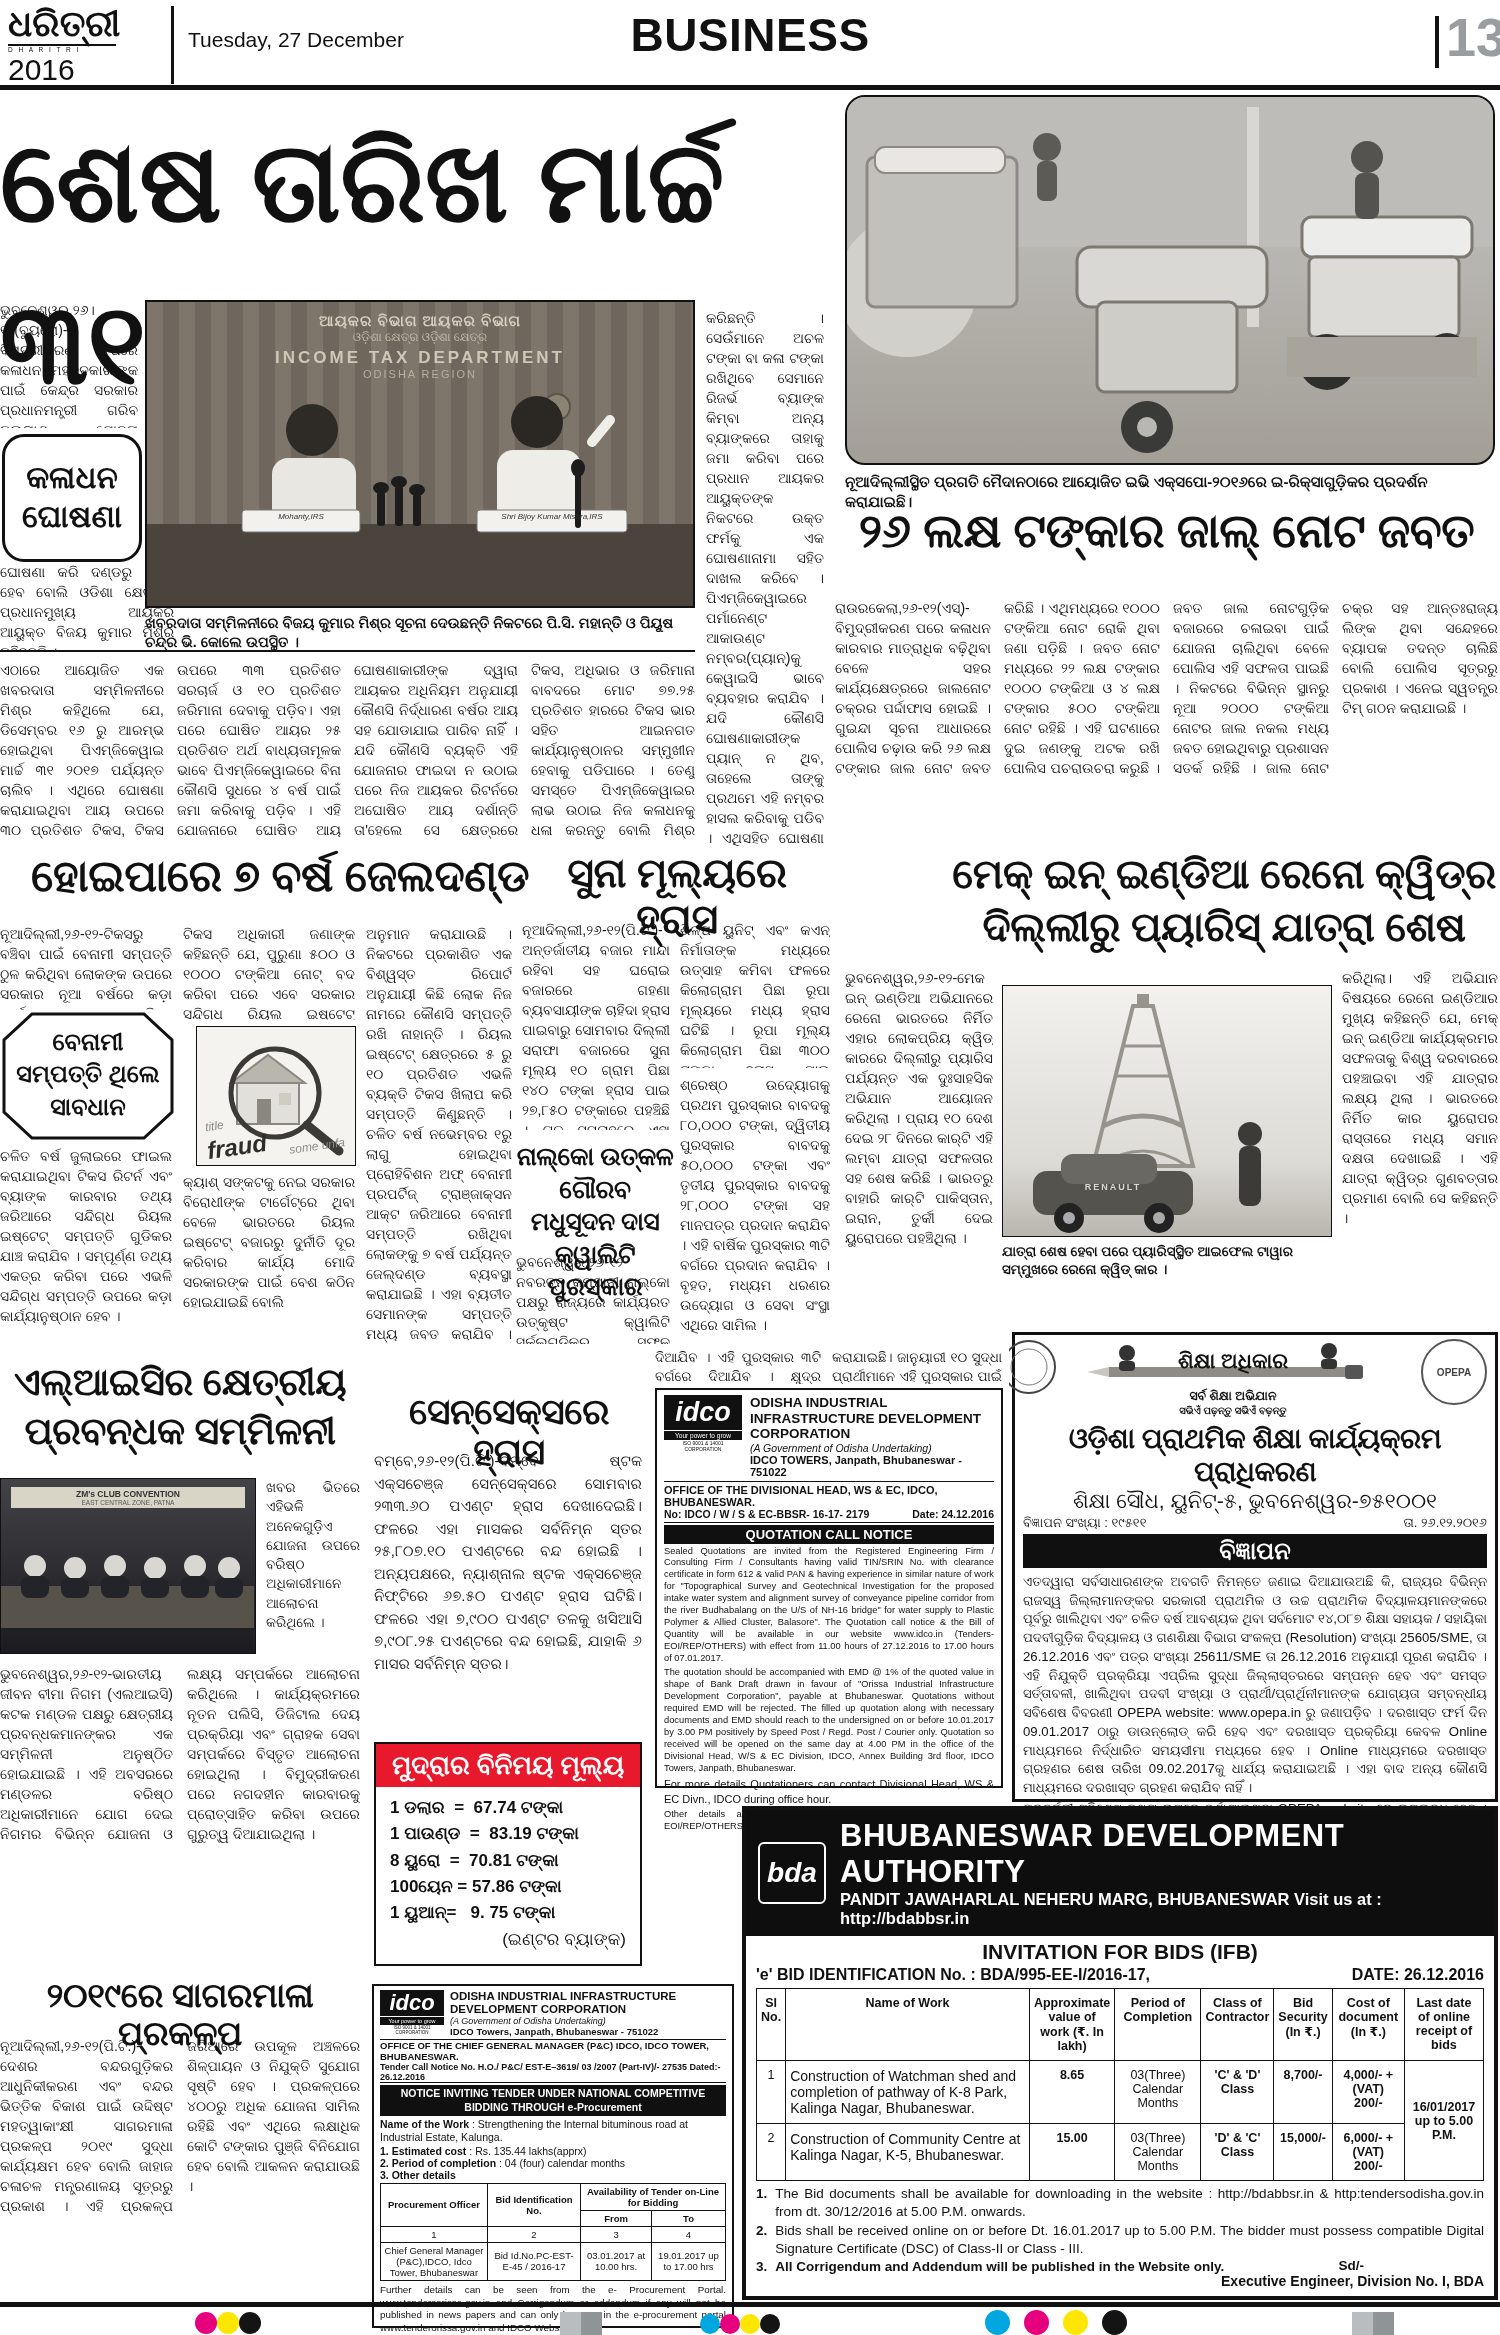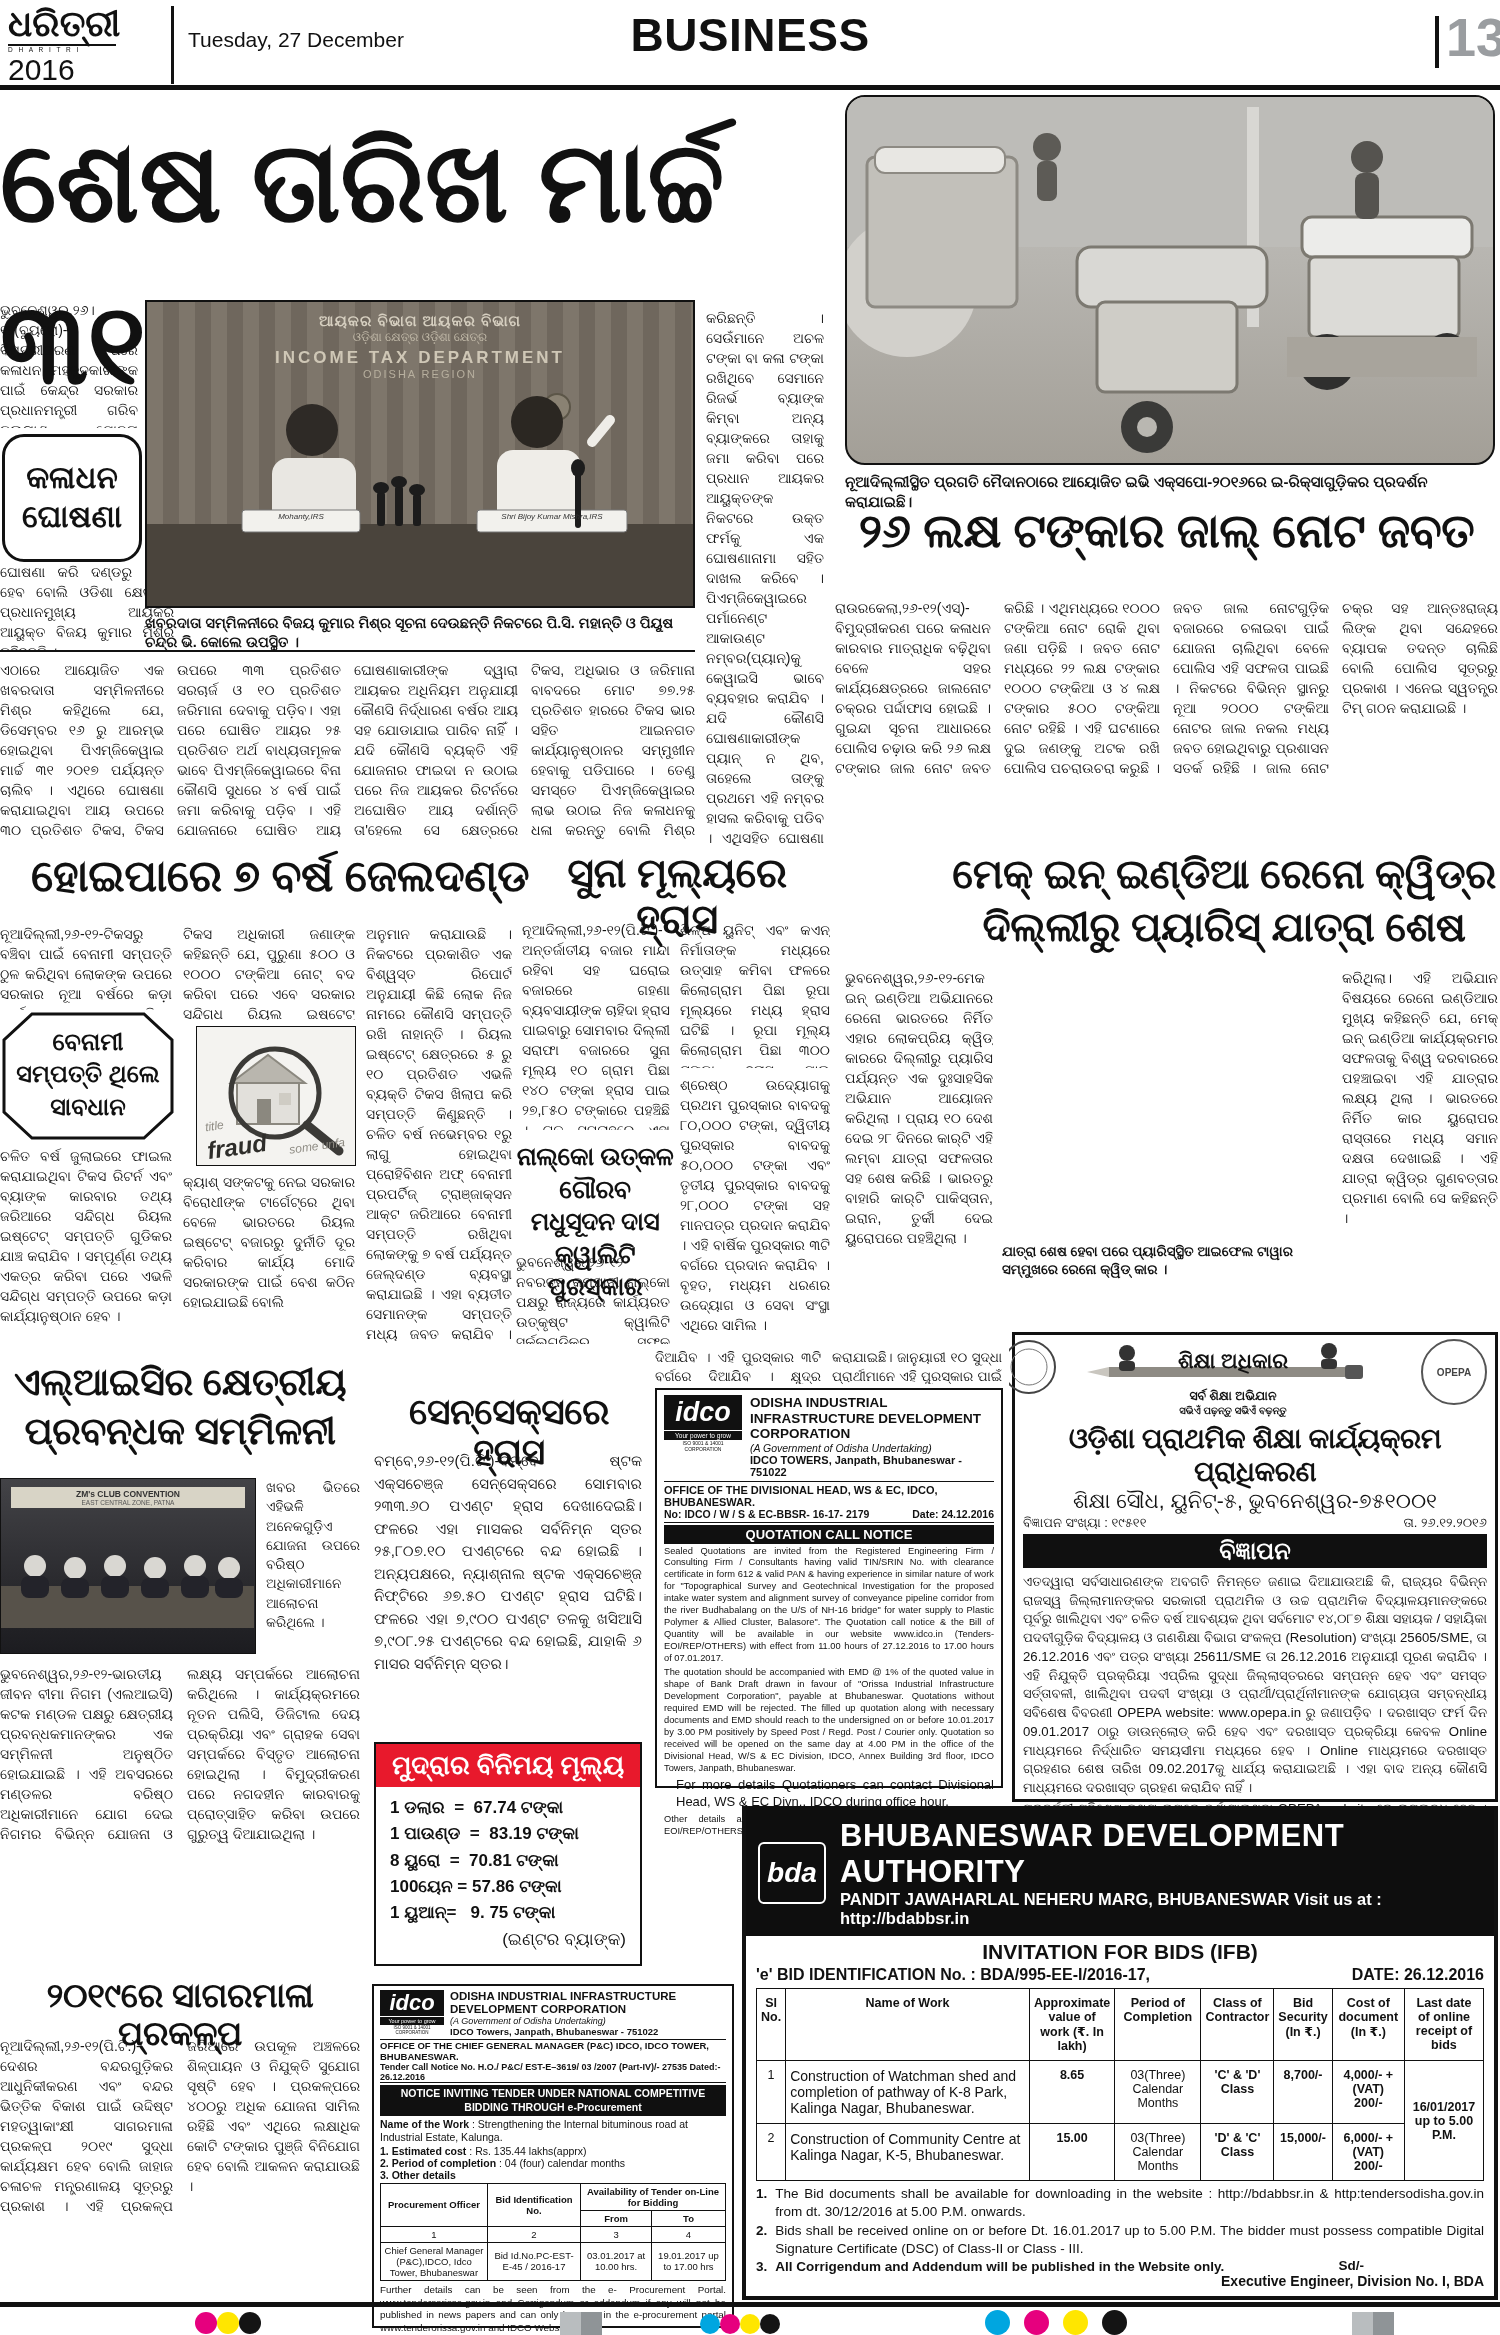--- a/index.html
+++ b/index.html
@@ -145,20 +145,37 @@
   <div class="abs bt" style="left:680px;top:920px;width:150px;height:148px;font-size:14px;">ଶିଳ୍ପ ୟୁନିଟ୍ ଏବଂ କଏନ୍ ନିର୍ମାତାଙ୍କ ମଧ୍ୟରେ ଉତ୍ସାହ କମିବା ଫଳରେ କିଲୋଗ୍ରାମ ପିଛା ରୂପା ମୂଲ୍ୟରେ ମଧ୍ୟ ହ୍ରାସ ଘଟିଛି । ରୂପା ମୂଲ୍ୟ କିଲୋଗ୍ରାମ ପିଛା ୩୦୦ ଟଙ୍କା ହ୍ରାସ ପାଇ ୩୯,୫୦୦ ଟଙ୍କା ହୋଇଛି ।</div>
 
   <div class="abs hl ctr" style="left:516px;top:1140px;width:158px;font-size:25px;line-height:1.3;">ନାଲ୍‌କୋ ଉତ୍କଳ ଗୌରବ ମଧୁସୂଦନ ଦାସ କ୍ୱାଲିଟି ପୁରସ୍କାର</div>
   <div class="abs bt" style="left:516px;top:1252px;width:154px;height:92px;font-size:14px;">ଭୁବନେଶ୍ୱର,୨୬-୧୨-ନବରତ୍ନ କମ୍ପାନୀ ନାଲ୍‌କୋ ପକ୍ଷରୁ ରାଜ୍ୟରେ କାର୍ଯ୍ୟରତ ଉତ୍କୃଷ୍ଟ କ୍ୱାଲିଟି ସର୍କଲଗୁଡ଼ିକର ସଫଳ କାର୍ଯ୍ୟାନ୍ୱୟନକୁ ପ୍ରୋତ୍ସାହିତ ଓ ସମ୍ମାନିତ କରିବା ଉଦ୍ଦେଶ୍ୟରେ ଉତ୍କଳ ଗୌରବ ମଧୁସୂଦନ ଦାସ କ୍ୱାଲିଟି ପୁରସ୍କାର ଘୋଷିତ ହୋଇଛି । ଏଥିପାଇଁ ଆବେଦନପତ୍ର ଆହ୍ୱାନ କରାଯାଇଛି । ୨୦୧୭ରୁ ଆରମ୍ଭ ହେବ ।</div>
   <div class="abs bt" style="left:680px;top:1075px;width:150px;height:268px;font-size:14px;">ଶ୍ରେଷ୍ଠ ଉଦ୍ୟୋଗକୁ ପ୍ରଥମ ପୁରସ୍କାର ବାବଦକୁ ୮୦,୦୦୦ ଟଙ୍କା, ଦ୍ୱିତୀୟ ପୁରସ୍କାର ବାବଦକୁ ୫୦,୦୦୦ ଟଙ୍କା ଏବଂ ତୃତୀୟ ପୁରସ୍କାର ବାବଦକୁ ୨୮,୦୦୦ ଟଙ୍କା ସହ ମାନପତ୍ର ପ୍ରଦାନ କରାଯିବ । ଏହି ବାର୍ଷିକ ପୁରସ୍କାର ୩ଟି ବର୍ଗରେ ପ୍ରଦାନ କରାଯିବ । ବୃହତ, ମଧ୍ୟମ ଧରଣର ଉଦ୍ୟୋଗ ଓ ସେବା ସଂସ୍ଥା ଏଥିରେ ସାମିଲ ।</div>
   <div class="abs bt" style="left:655px;top:1348px;width:166px;height:36px;font-size:13.5px;overflow:hidden;">ଦିଆଯିବ । ଏହି ପୁରସ୍କାର ୩ଟି ବର୍ଗରେ ଦିଆଯିବ । କ୍ଷୁଦ୍ର ଉଦ୍ୟୋଗ, ମଧ୍ୟମ ଧରଣର ଉଦ୍ୟୋଗ ଏବଂ</div>
   <div class="abs bt" style="left:832px;top:1348px;width:170px;height:36px;font-size:13.5px;overflow:hidden;">କରାଯାଇଛି। ଜାନୁୟାରୀ ୧୦ ସୁଦ୍ଧା ପ୍ରାର୍ଥୀମାନେ ଏହି ପୁରସ୍କାର ପାଇଁ ଆବେଦନ କରିପାରିବେ।</div>
 
   <div class="abs hl ctr" style="left:948px;top:848px;width:552px;font-size:41px;line-height:1.3;">ମେକ୍ ଇନ୍ ଇଣ୍ଡିଆ ରେନୋ କ୍ୱିଡ୍‌ର ଦିଲ୍ଲୀରୁ ପ୍ୟାରିସ୍ ଯାତ୍ରା ଶେଷ</div>
   <div class="abs bt" style="left:845px;top:968px;width:148px;height:376px;font-size:14px;">ଭୁବନେଶ୍ୱର,୨୬-୧୨-ମେକ ଇନ୍ ଇଣ୍ଡିଆ ଅଭିଯାନରେ ରେନୋ ଭାରତରେ ନିର୍ମିତ ଏହାର ଲୋକପ୍ରିୟ କ୍ୱିଡ୍ କାରରେ ଦିଲ୍ଲୀରୁ ପ୍ୟାରିସ ପର୍ଯ୍ୟନ୍ତ ଏକ ଦୁଃସାହସିକ ଅଭିଯାନ ଆୟୋଜନ କରିଥିଲା । ପ୍ରାୟ ୧୦ ଦେଶ ଦେଇ ୨୮ ଦିନରେ କାର୍‌ଟି ଏହି ଲମ୍ବା ଯାତ୍ରା ସଫଳତାର ସହ ଶେଷ କରିଛି । ଭାରତରୁ ବାହାରି କାର୍‌ଟି ପାକିସ୍ତାନ, ଇରାନ, ତୁର୍କୀ ଦେଇ ୟୁରୋପରେ ପହଞ୍ଚିଥିଲା ।</div>
+  <div class="abs photo" style="left:1002px;top:985px;width:330px;height:252px;border-width:1.5px;background:linear-gradient(180deg,#f2f1ee 0%,#dddbd6 70%,#b9b6af 100%);">
+    <svg width="327" height="249" viewBox="0 0 327 249">
+      <path d="M130 20 L150 20 L190 180 L90 180 Z" fill="none" stroke="#97948c" stroke-width="4"></path>
+      <path d="M100 140 Q140 120 180 140" fill="none" stroke="#97948c" stroke-width="5"></path>
+      <path d="M112 90 L168 90 M120 60 L160 60 M96 180 Q140 150 184 180" stroke="#97948c" stroke-width="3" fill="none"></path>
+      <rect x="134" y="8" width="12" height="14" fill="#97948c"></rect>
+      <rect x="30" y="185" width="160 " height="44" rx="14" fill="#55534e"></rect>
+      <rect x="58" y="168" width="96" height="30" rx="12" fill="#6a6863"></rect>
+      <circle cx="66" cy="232" r="15" fill="#222"></circle>
+        <circle cx="156" cy="232" r="15" fill="#222"></circle>
+      <circle cx="66" cy="232" r="6" fill="#aaa"></circle>
+        <circle cx="156" cy="232" r="6" fill="#aaa"></circle>
+      <rect x="236" y="160" width="22" height="60" rx="8" fill="#3c3b38"></rect>
+        <circle cx="247" cy="148" r="12" fill="#3c3b38"></circle>
+    </svg>
+    <div class="abs ctr b" style="left:30px;top:196px;width:160px;font-size:9px;color:#d8d6d1;letter-spacing:2px;">RENAULT</div>
+  </div>
   <div class="abs cap" style="left:1002px;top:1243px;width:330px;font-size:13.5px;">ଯାତ୍ରା ଶେଷ ହେବା ପରେ ପ୍ୟାରିସ୍‌ସ୍ଥିତ ଆଇଫେଲ ଟାୱାର ସମ୍ମୁଖରେ ରେନୋ କ୍ୱିଡ୍ କାର ।</div>
   <div class="abs bt" style="left:1342px;top:968px;width:156px;height:376px;font-size:14px;">କରିଥିଲା। ଏହି ଅଭିଯାନ ବିଷୟରେ ରେନୋ ଇଣ୍ଡିଆର ମୁଖ୍ୟ କହିଛନ୍ତି ଯେ, ମେକ୍ ଇନ୍ ଇଣ୍ଡିଆ କାର୍ଯ୍ୟକ୍ରମର ସଫଳତାକୁ ବିଶ୍ୱ ଦରବାରରେ ପହଞ୍ଚାଇବା ଏହି ଯାତ୍ରାର ଲକ୍ଷ୍ୟ ଥିଲା । ଭାରତରେ ନିର୍ମିତ କାର ୟୁରୋପର ରାସ୍ତାରେ ମଧ୍ୟ ସମାନ ଦକ୍ଷତା ଦେଖାଇଛି । ଏହି ଯାତ୍ରା କ୍ୱିଡ୍‌ର ଗୁଣବତ୍ତାର ପ୍ରମାଣ ବୋଲି ସେ କହିଛନ୍ତି ।</div>
 
   <div class="abs hl ctr" style="left:0;top:1358px;width:360px;font-size:38px;line-height:1.3;">ଏଲ୍‌ଆଇସିର କ୍ଷେତ୍ରୀୟ ପ୍ରବନ୍ଧକ ସମ୍ମିଳନୀ</div>
   <div class="abs photo" style="left:0;top:1478px;width:256px;height:176px;border-width:1.5px;background:linear-gradient(180deg,#434347 0%,#2a2a2e 60%,#1c1c20 100%);">
     <div style="background:#d8d4c6;margin:8px 10px 0 10px;padding:2px 4px;">
       <div class="ctr b" style="font-size:8.5px;color:#333;">ZM's CLUB CONVENTION</div>
       <div class="ctr" style="font-size:6.5px;color:#555;">EAST CENTRAL ZONE, PATNA</div>
     </div>
     <svg width="253" height="120" viewBox="0 0 253 120">
@@ -216,21 +233,21 @@
       </div>
     </div>
     <div class="b" style="font-size:11px;border-top:1.5px solid #111;margin-top:3px;padding-top:2px;">OFFICE OF THE DIVISIONAL HEAD, WS &amp; EC, IDCO, BHUBANESWAR.</div>
     <div style="display:flex;justify-content:space-between;border-bottom:1.5px solid #111;padding-bottom:2px;">
       <span class="b" style="font-size:10.5px;">No: IDCO / W / S &amp; EC-BBSR- 16-17- 2179</span>
       <span class="b" style="font-size:10.5px;">Date: 24.12.2016</span>
     </div>
     <div class="band" style="font-size:13px;padding:2px 0;margin:2px 0;">QUOTATION CALL NOTICE</div>
     <div class="jst" style="font-size:9.3px;line-height:1.28;">Sealed Quotations are invited from the Registered Engineering Firm / Consulting Firm / Consultants having valid TIN/SRIN No. with clearance certificate in form 612 &amp; valid PAN &amp; having experience in similar nature of work for "Topographical Survey and Geotechnical Investigation for the proposed intake water system and alignment survey of conveyance pipeline corridor from the river Budhabalang on the U/S of NH-16 bridge" for water supply to Plastic Polymer &amp; Allied Cluster, Balasore". The Quotation call notice &amp; the Bill of Quantity will be available in our website www.idco.in (Tenders-EOI/REP/OTHERS) with effect from 11.00 hours of 27.12.2016 to 17.00 hours of 07.01.2017.</div>
     <div class="jst" style="font-size:9.3px;line-height:1.28;margin-top:3px;">The quotation should be accompanied with EMD @ 1% of the quoted value in shape of Bank Draft drawn in favour of "Orissa Industrial Infrastructure Development Corporation", payable at Bhubaneswar. Quotations without required EMD will be rejected. The filled up quotation along with necessary documents and EMD should reach to the undersigned on or before 10.01.2017 by 3.00 PM positively by Speed Post / Regd. Post / Courier only. Quotation so received will be opened on the same day at 4.00 PM in the office of the Divisional Head, W/S &amp; EC Division, IDCO, Annex Building 3rd floor, IDCO Towers, Janpath, Bhubaneswar.</div>
-    <div class="jst" style="font-size:13px;line-height:1.28;margin-top:3px;margin-left:12px;">For more details Quotationers can contact Divisional Head, WS &amp; EC Divn., IDCO during office hour.</div>
+    <div class="jst" style="font-size:11px;line-height:1.28;margin-top:3px;">For more details Quotationers can contact Divisional Head, WS &amp; EC Divn., IDCO during office hour.</div>
     <div class="jst" style="font-size:9.3px;line-height:1.28;margin-top:3px;">Other details are available in our website www.idco.in (Tenders-EOI/REP/OTHERS).</div>
     <div class="ctr b" style="font-size:9.5px;margin-top:1px;">Sd/-</div>
     <div class="b" style="font-size:9.5px;text-align:right;">Divisional Head,</div>
     <div class="b" style="font-size:9.5px;text-align:right;">IDCO, WS &amp; EC Divn., Bhubaneswar.</div>
   </div>
 
   <div class="abs" style="left:1012px;top:1332px;width:486px;height:470px;border:3px solid #111;box-sizing:border-box;padding:4px 8px;">
     <div style="position:relative;height:84px;">
       <svg class="abs" style="left:-14px;top:-2px;" width="60" height="60" viewBox="0 0 60 60">
         <circle cx="20" cy="30" r="26" fill="none" stroke="#444" stroke-width="2"></circle>

